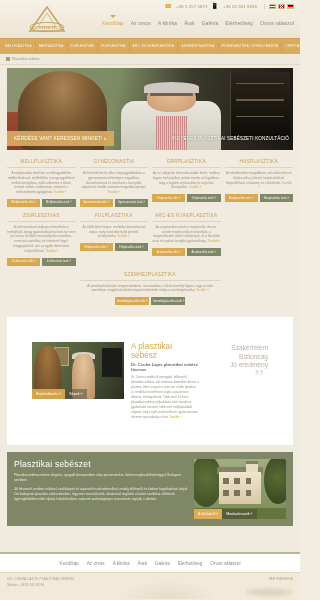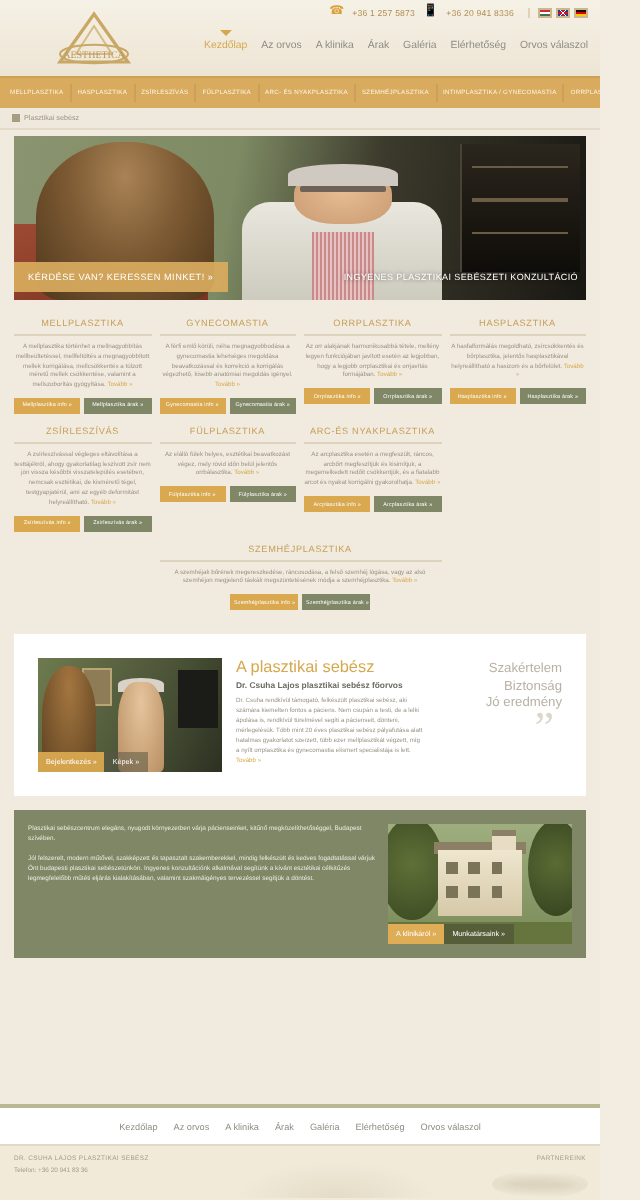--- a/index.html
+++ b/index.html
@@ -136,21 +136,21 @@
     font-size: 2.7px; color: #fff; padding: 2.5px 2px;
     flex: 1; white-space: nowrap; overflow: hidden; cursor: pointer;
     letter-spacing: .1px;
   }
   .btn.gold { background: #d9a84f; }
   .btn.olive { background: #7f8767; }
   .svc-card.center-span { grid-column: 2 / 4; }
 
   
   .surgeon {
-    background: #fff; margin: 0 7px; padding: 12px;
+    background: #fff; margin: 0 7px; padding: 25px;
     display: flex; gap: 7px; align-items: flex-start;
   }
   .surg-photo {
     position: relative; width: 92px; height: 57px; flex: none; overflow: hidden;
     background: #5d6445;
   }
   .surg-photo .sp-bg{position:absolute;inset:0;background:linear-gradient(115deg,#6e7a4e,#4a5336 60%,#2d3022);}
   .surg-photo .sp-frame{position:absolute;left:24%;top:8%;width:16%;height:34%;background:#8d7c55;border:1px solid #b9a577;}
   .surg-photo .sp-w1{position:absolute;left:2%;top:6%;width:30%;height:94%;background:radial-gradient(ellipse at 50% 20%,#a4763f,#5f4222);border-radius:46% 46% 10% 10%;}
   .surg-photo .sp-w2{position:absolute;left:44%;top:20%;width:24%;height:80%;background:radial-gradient(ellipse at 50% 24%,#e6c49c,#b88f63);border-radius:40% 40% 8% 8%;}
@@ -402,20 +402,21 @@
     <div class="surg-slogan">
       <div class="ln">Szakértelem</div>
       <div class="ln">Biztonság</div>
       <div class="ln">Jó eredmény</div>
       <span class="quote">”</span>
     </div>
   </div>
 
   <div class="clinic">
     <div class="clinic-text">
+      <div class="clinic-title">Plasztikai sebészet</div>
       <div class="clinic-p">Plasztikai sebészcentrum elegáns, nyugodt környezetben várja pácienseinket, kitűnő megközelíthetőséggel, Budapest szívében.</div>
       <div class="clinic-p">Jól felszerelt, modern műtővel, szakképzett és tapasztalt szakemberekkel, mindig felkészült és kedves fogadtatással várjuk Önt budapesti plasztikai sebészetünkön. Ingyenes konzultációnk alkalmával segítünk a kívánt esztétikai célkitűzés legmegfelelőbb műtéti eljárás kialakításában, valamint szakmáigényes tervezéssel segítjük a döntést.</div>
     </div>
     <div class="clinic-photo">
       <div class="cp-sky"></div>
       <div class="cp-tree-l"></div>
       <div class="cp-tree-r"></div>
       <div class="cp-roof"></div>
       <div class="cp-tower"></div>
       <div class="cp-house"></div>

